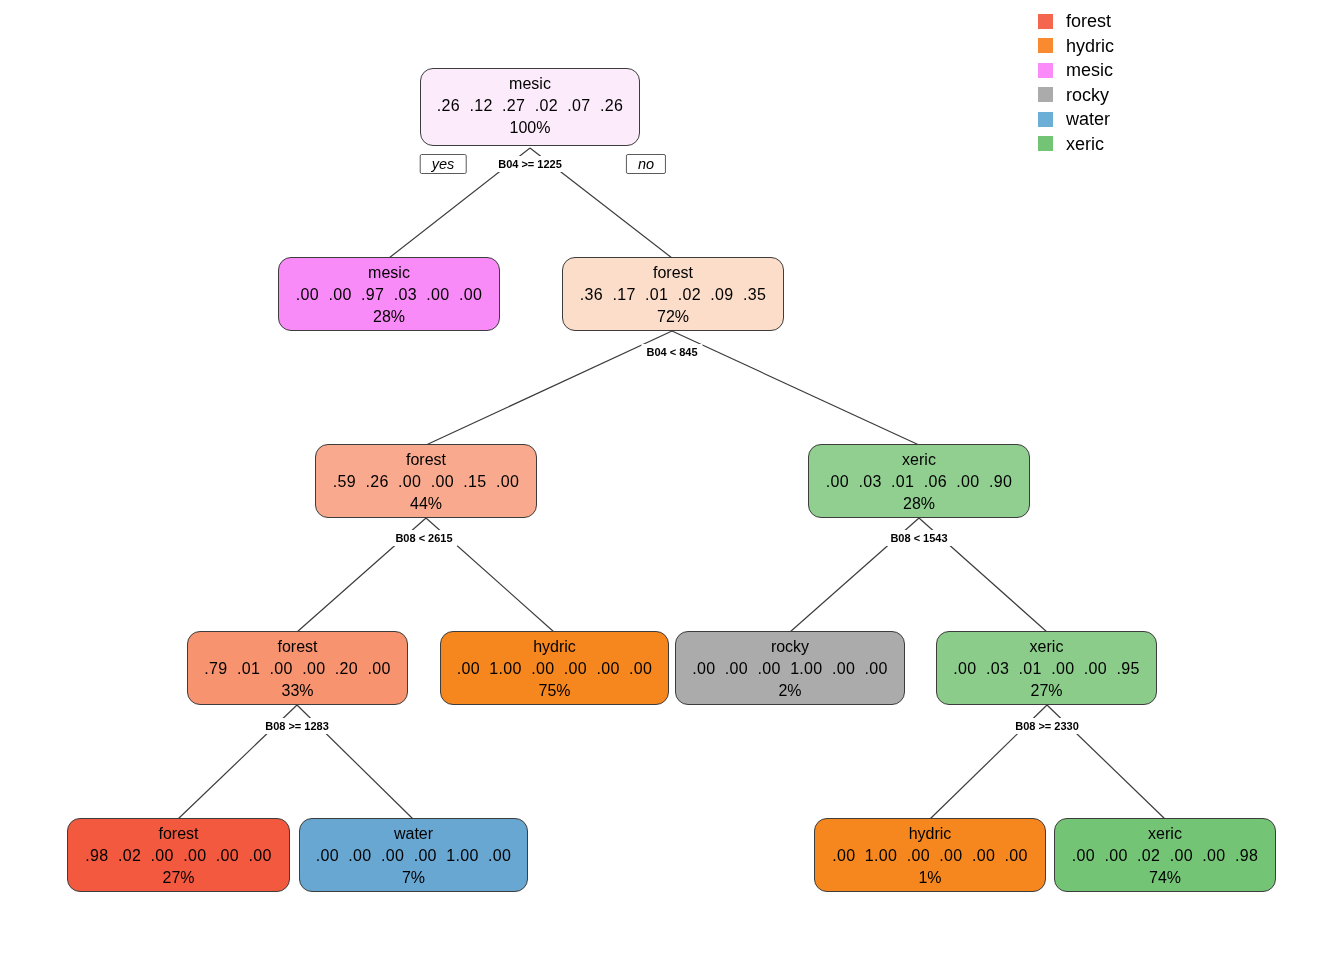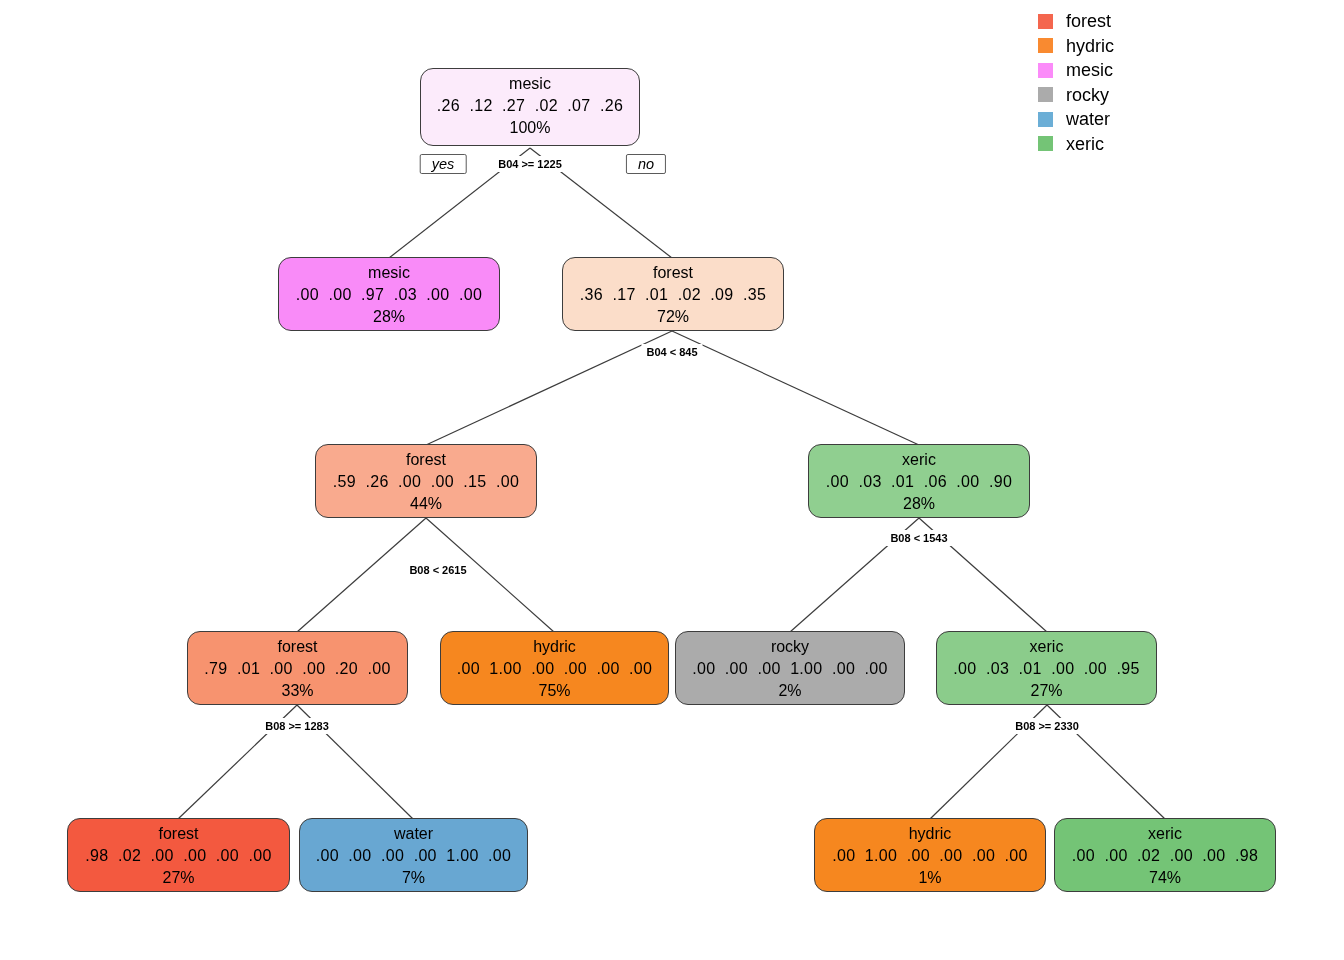--- a/index.html
+++ b/index.html
@@ -47,21 +47,21 @@
       <line x1="1047" y1="705" x2="930" y2="819"></line>
       <line x1="1047" y1="705" x2="1165" y2="819"></line>
     </g>
   </svg>
 
   <div class="yesno" style="left:443px;top:164px;">yes</div>
   <div class="split" style="left:530px;top:164px;">B04 &gt;= 1225</div>
   <div class="yesno" style="left:614px;top:164px;margin-left:32px;">no</div>
 
   <div class="split" style="left:672px;top:352px;">B04 &lt; 845</div>
-  <div class="split" style="left:438px;top:538px;margin-top:32px;">B08 &lt; 2615</div>
+  <div class="split" style="left:424px;top:538px;">B08 &lt; 2615</div>
   <div class="split" style="left:919px;top:538px;">B08 &lt; 1543</div>
   <div class="split" style="left:297px;top:726px;text-align:center;">B08 &gt;= 1283</div>
   <div class="split" style="left:1047px;top:726px;">B08 &gt;= 2330</div>
 
   <div class="node" style="left: 420px; top: 68px; width: 220px; height: 78px; background-color: rgb(252, 235, 251);">
     <div>mesic</div>
     <div class="probs">.26  .12  .27  .02  .07  .26</div>
     <div>100%</div>
   </div>
 

